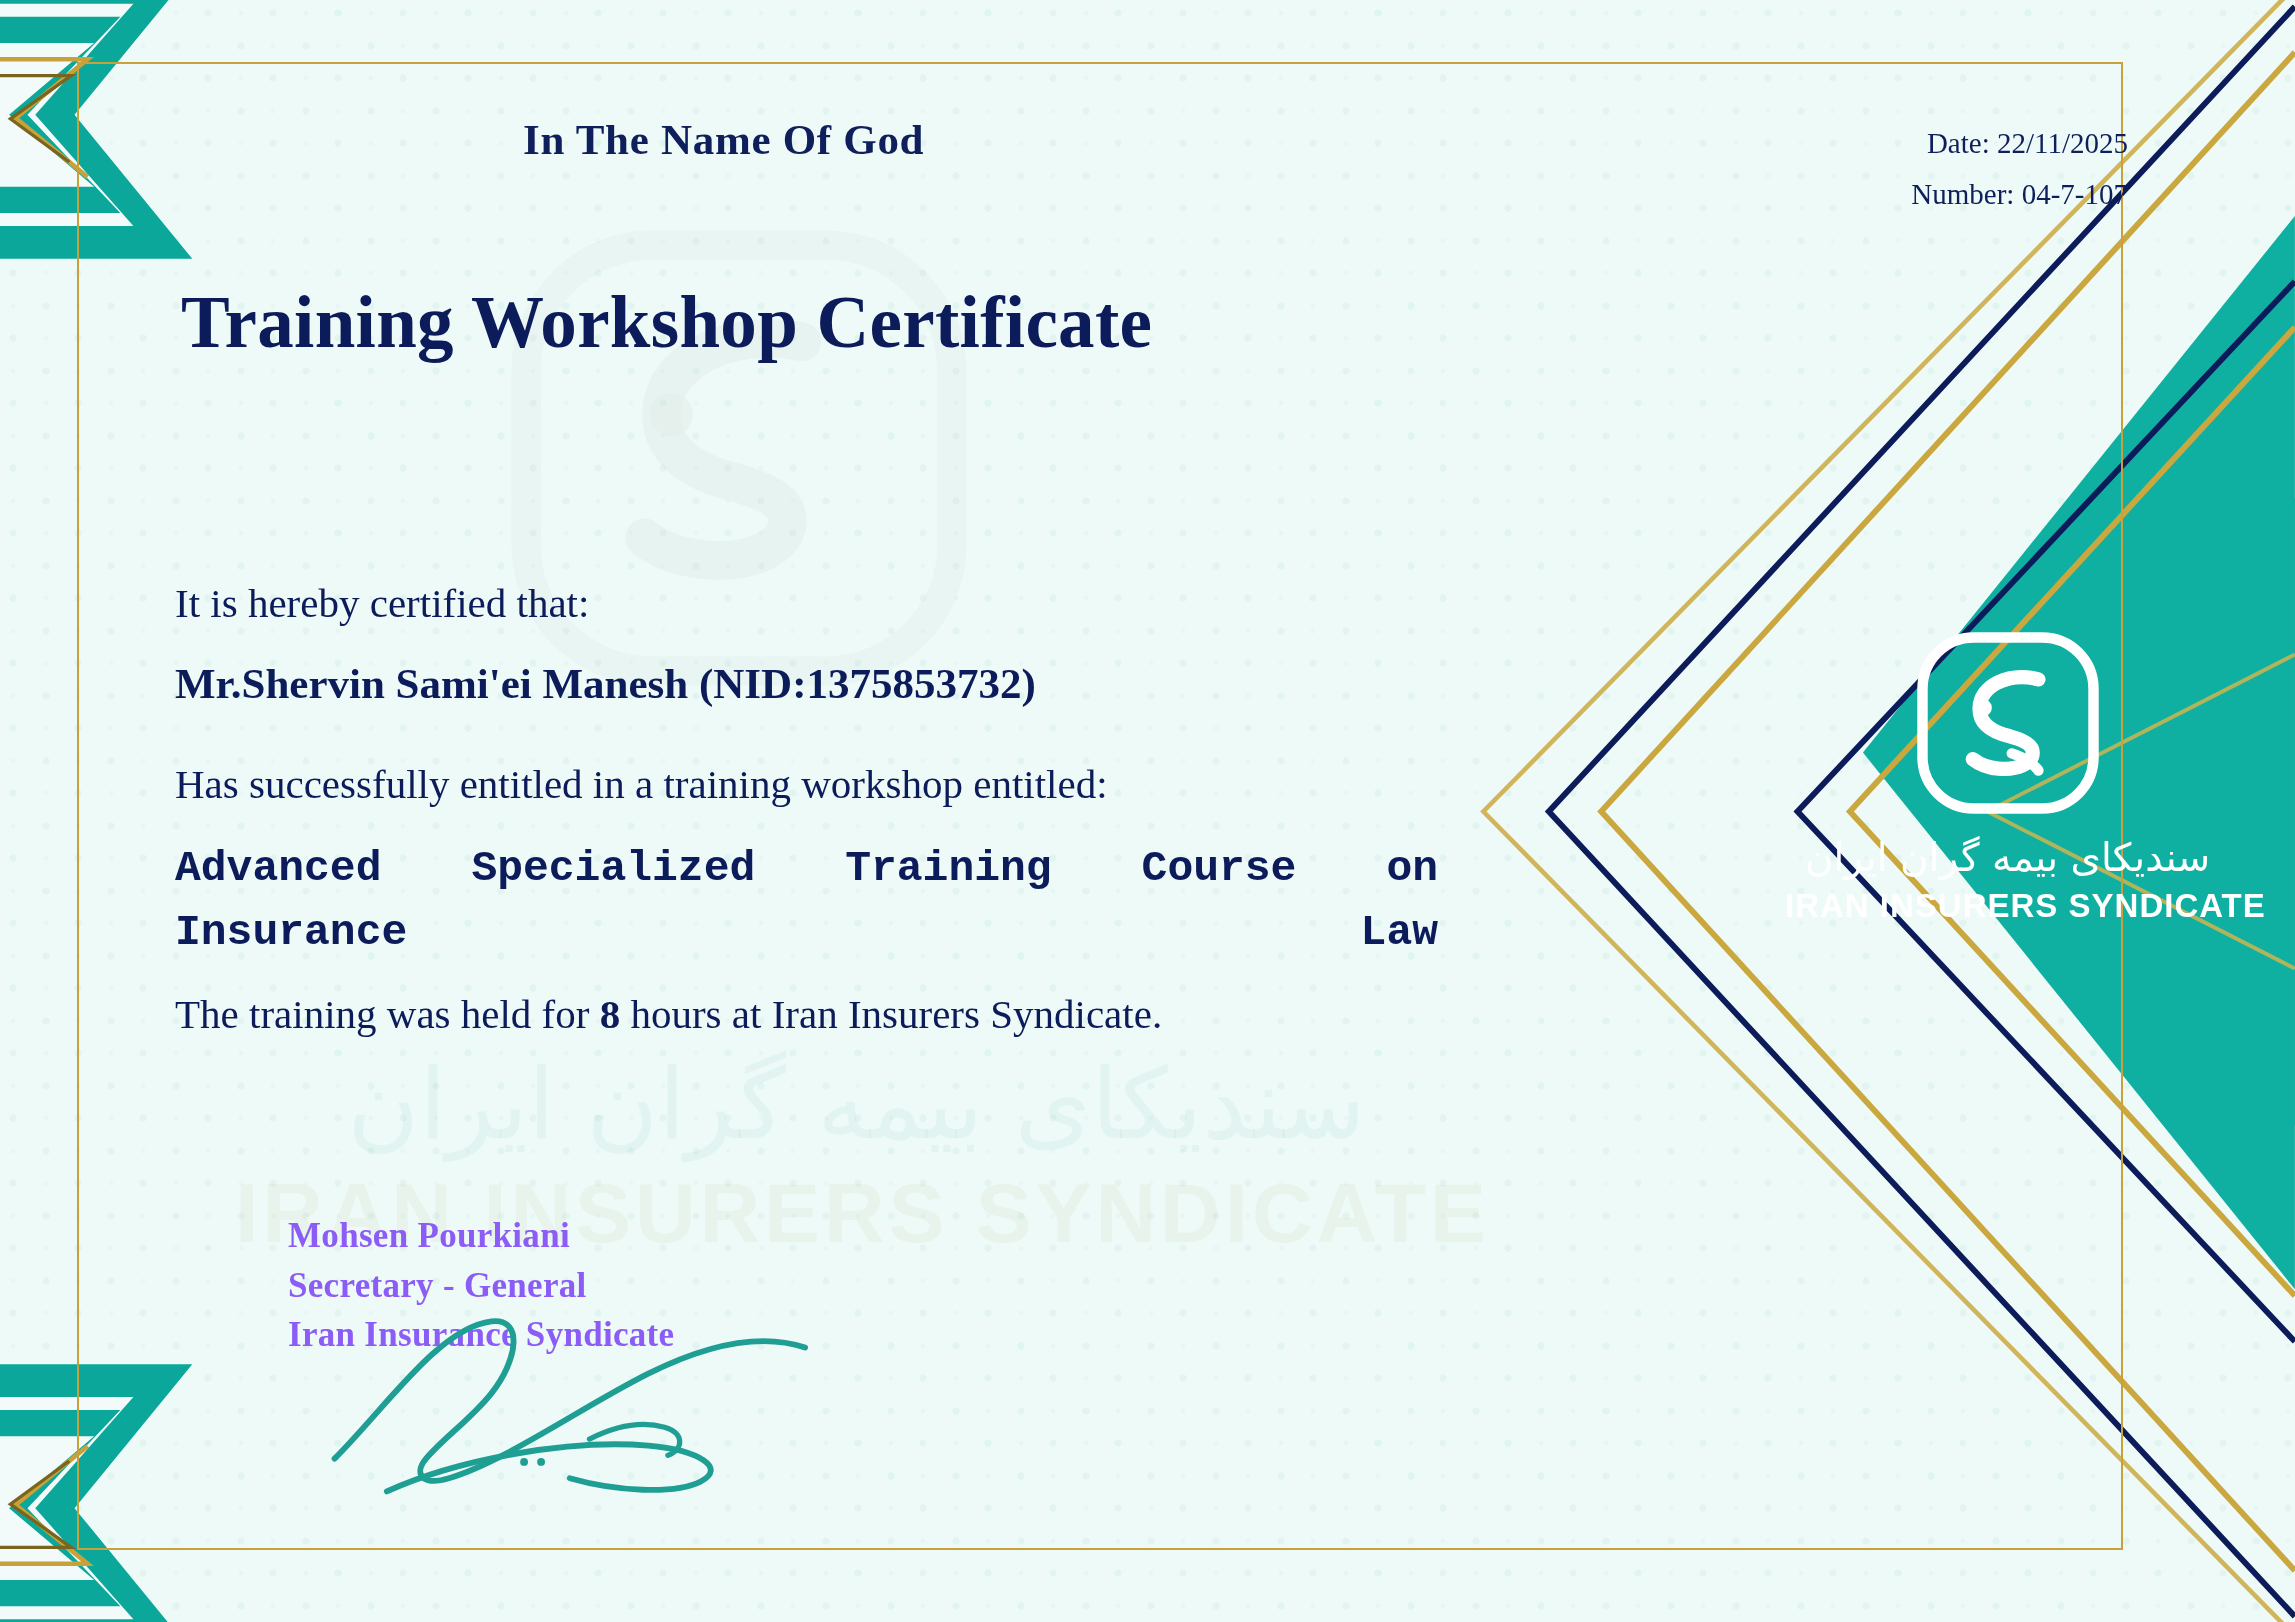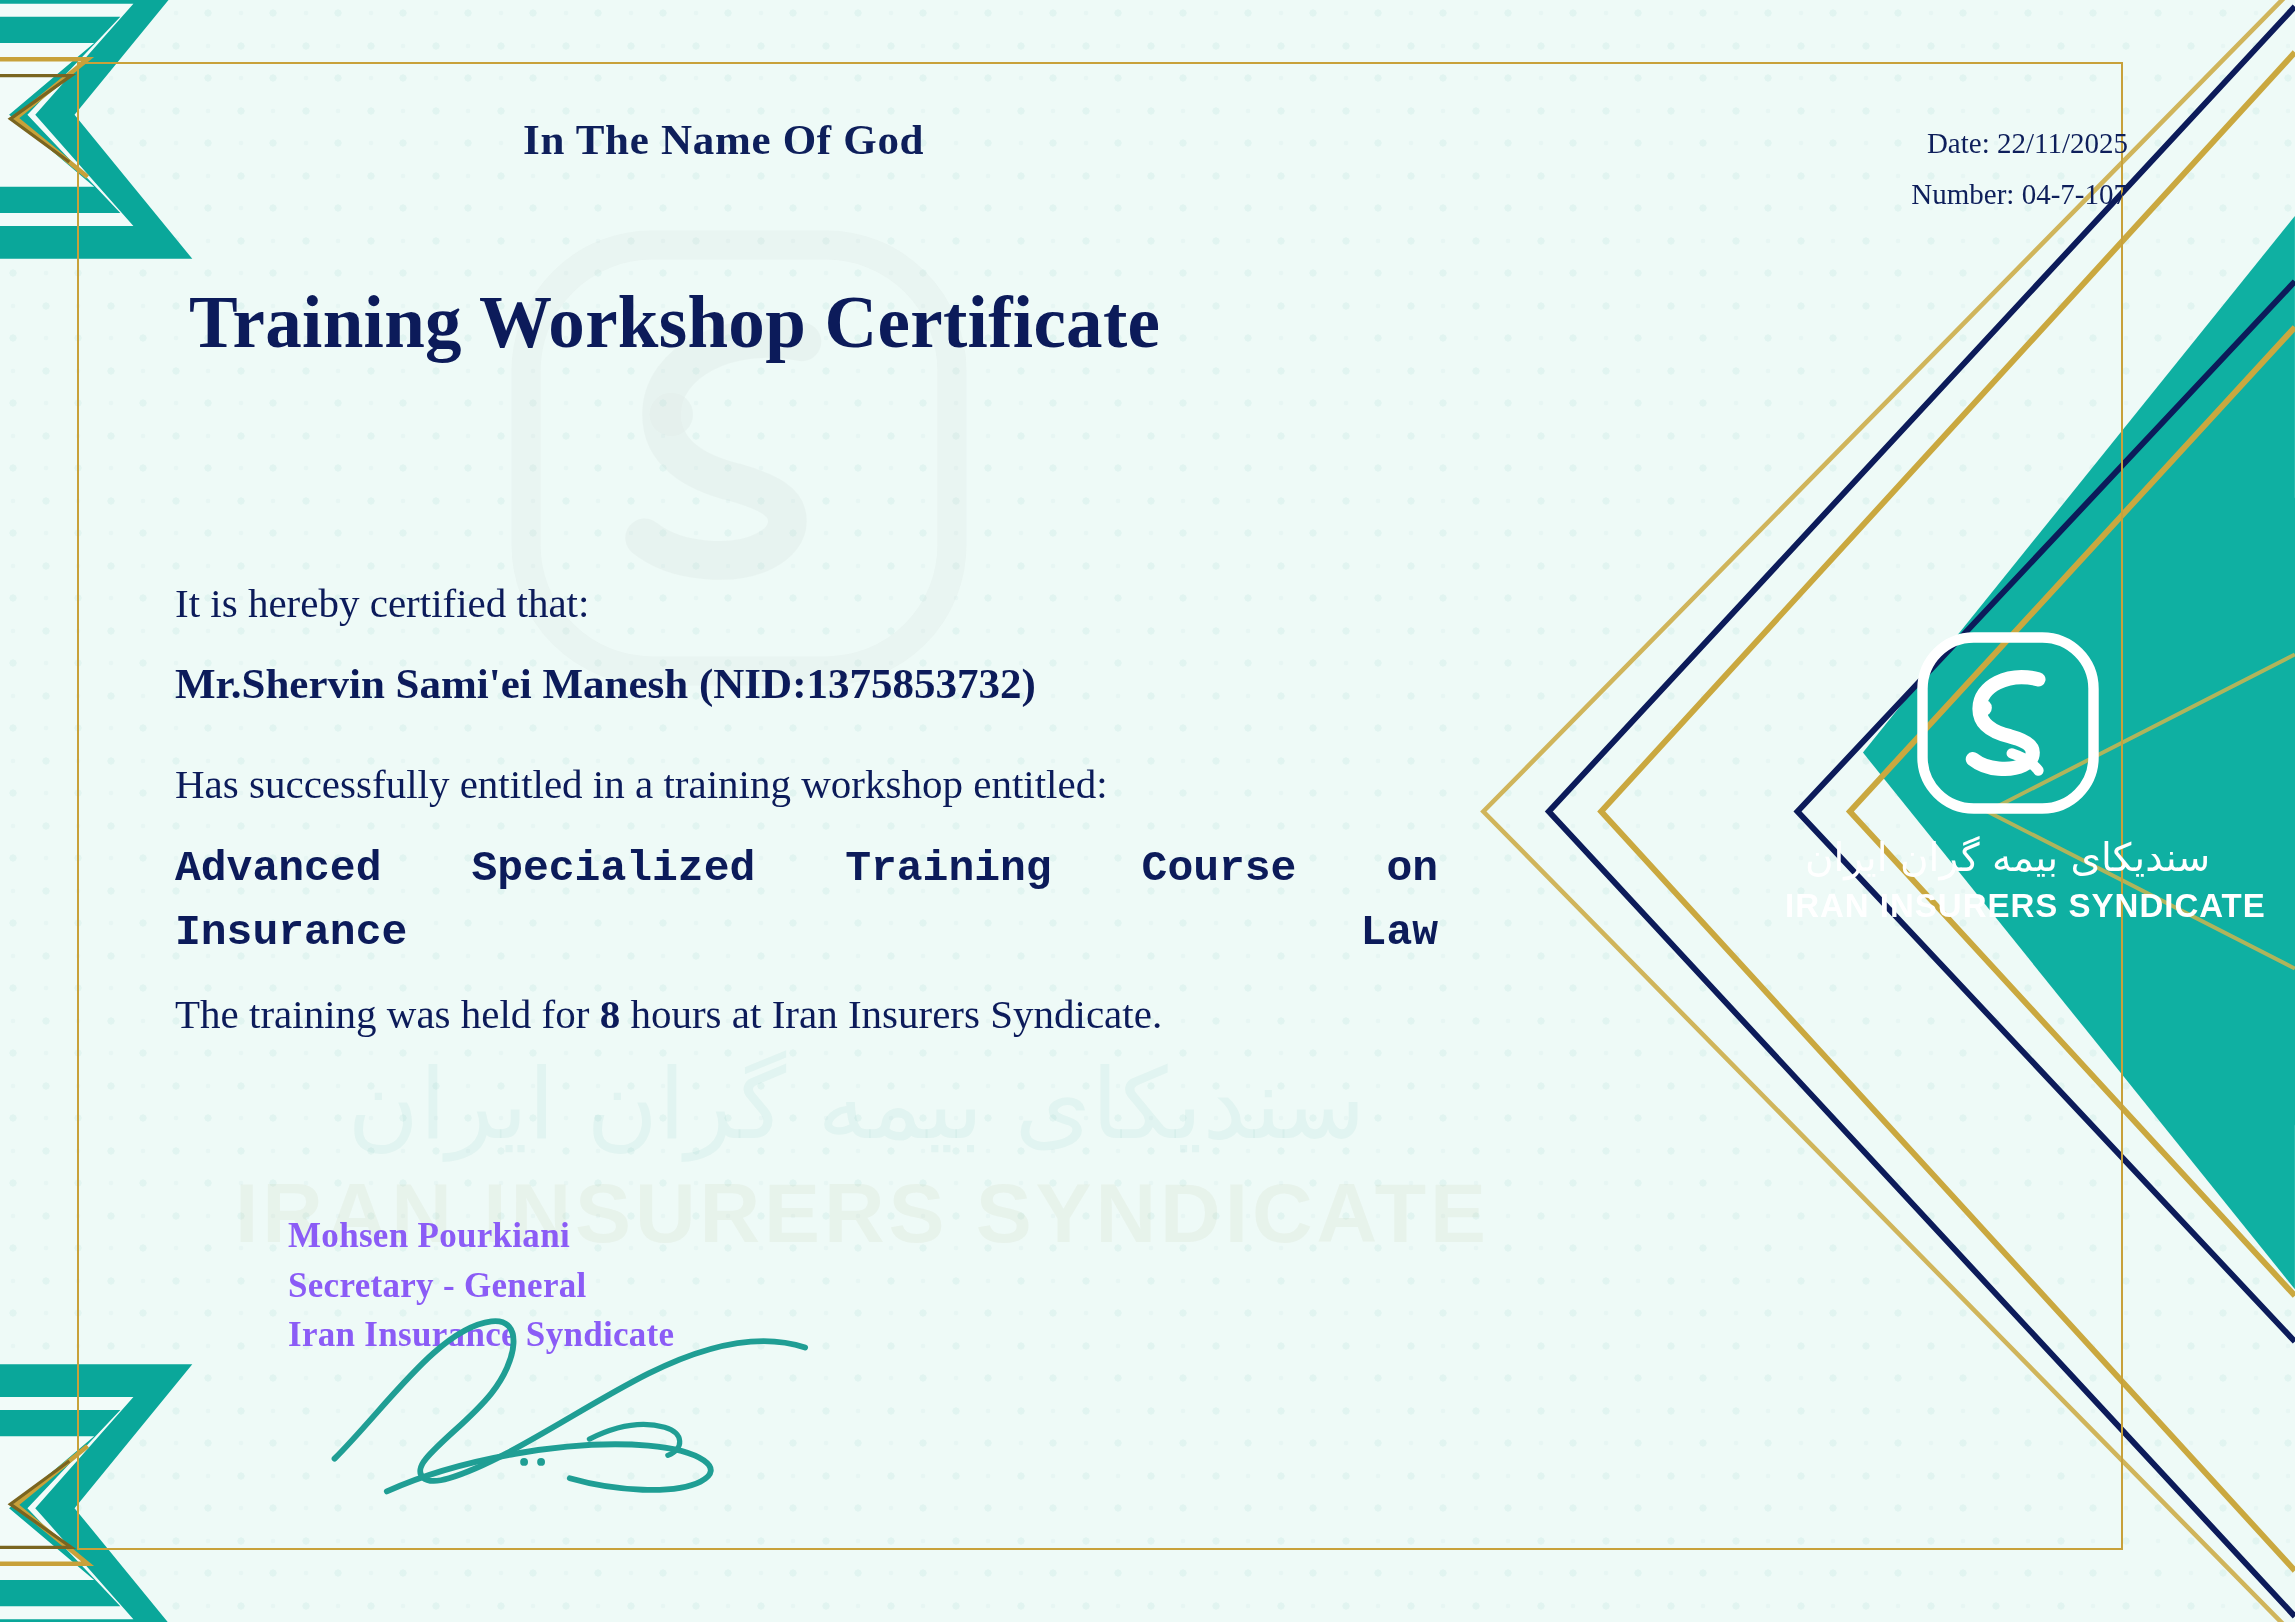--- a/index.html
+++ b/index.html
@@ -130,21 +130,21 @@
     text-align: right;
     color: #0e1f5b;
     font-size: 29px;
     line-height: 1.75;
     font-family: "Liberation Serif", serif;
     margin-left: 17px;
   }
 
   .title {
     position: absolute;
-    left: 189px;
+    left: 181px;
     top: 281px;
     font-size: 73px;
     font-weight: 700;
     color: #0c1b5a;
     letter-spacing: 0.3px;
   }
 
   
   .body-block {
     position: absolute;

